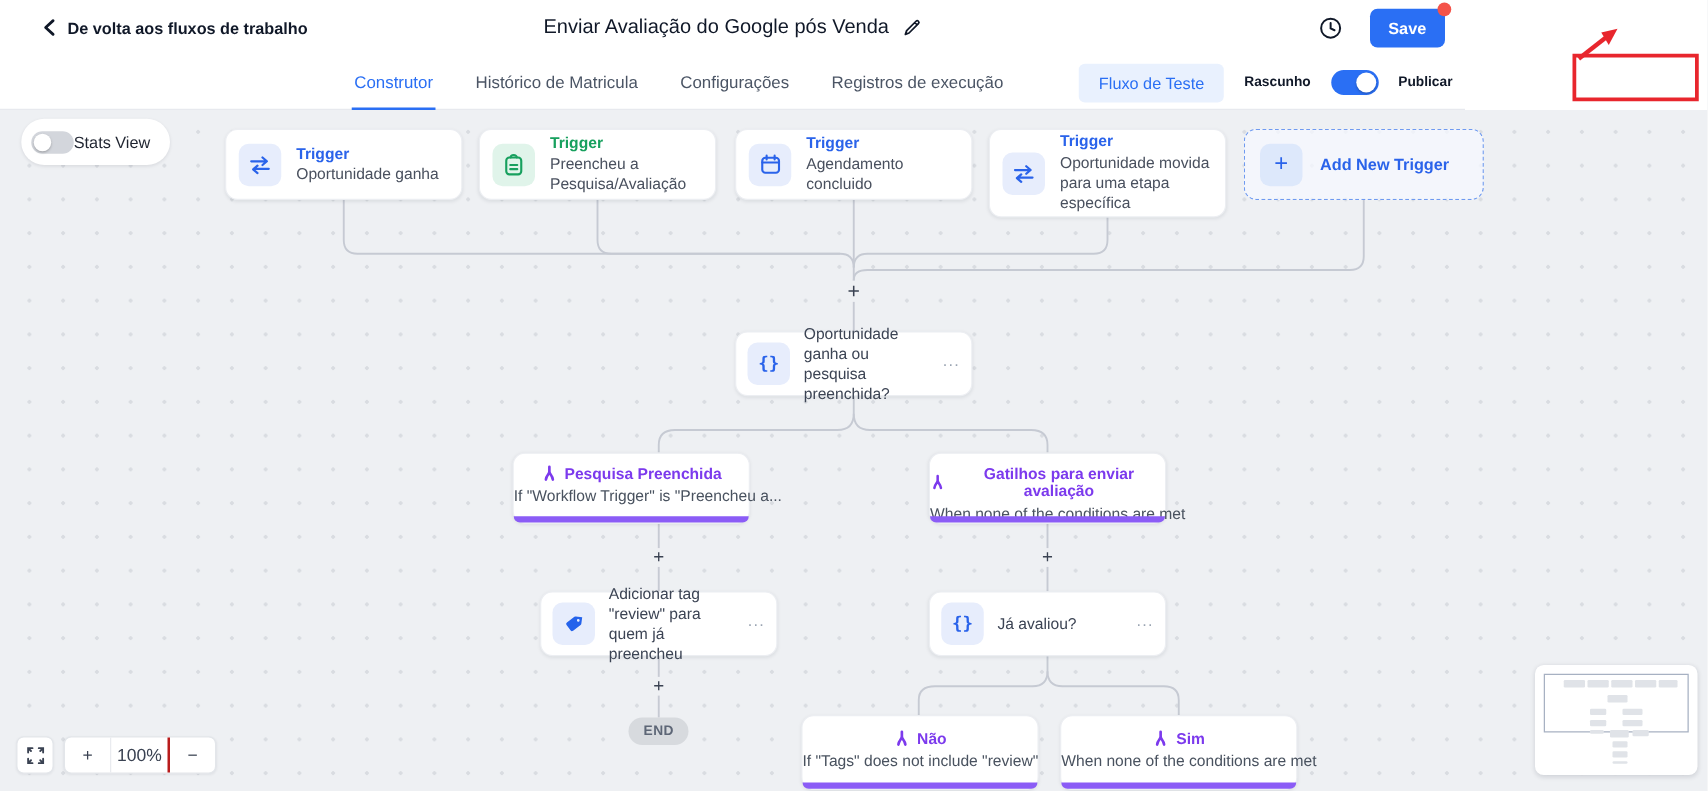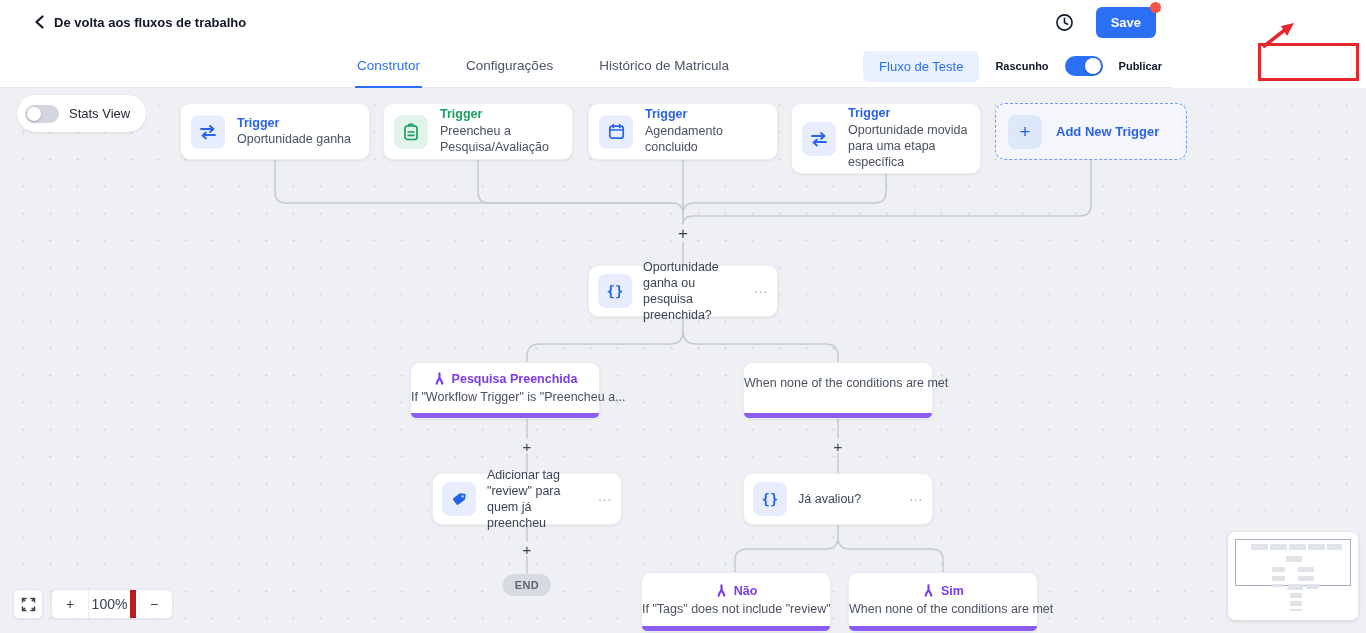--- a/index.html
+++ b/index.html
@@ -14,39 +14,39 @@
   .back span { font-size:13px; font-weight:700; color:#101828; }
   .title-wrap { position:absolute; left:50%; transform:translateX(-50%); top:0; height:44px; display:flex; align-items:center; gap:12px; }
   .title-wrap h1 { font-size:16px; font-weight:400; color:#101828; white-space:nowrap; }
   .top-right { position:absolute; right:16px; top:0; height:44px; display:flex; align-items:center; gap:22px; }
   .save-btn { position:relative; background:#2a6ff4; color:#fff; border:none; border-radius:6px; font-family:inherit;
               font-size:13px; font-weight:600; padding:8px 15px; cursor:pointer; }
   .save-dot { position:absolute; top:-5px; right:-5px; width:11px; height:11px; border-radius:50%; background:#f4534a; }
 
   
   .tabbar { position:relative; height:44px; background:#fff; border-bottom:1px solid #e7e9ee; }
-  .tabs { position:absolute; left:calc(50% - 43px); transform:translateX(-50%); top:0; height:44px; display:flex; gap:42px; }
+  .tabs { position:absolute; left:calc(50% - 43px); transform:translateX(-50%); top:0; height:44px; display:flex; gap:30px; }
   .tab { height:44px; display:flex; align-items:center; font-size:13.5px; color:#4b5565; cursor:pointer; border-bottom:2px solid transparent; padding:0 2px; }
   .tab.active { color:#2a6ff4; border-bottom-color:#2a6ff4; }
   .tab-right { position:absolute; right:10px; top:0; height:44px; display:flex; align-items:center; gap:16px; }
   .test-btn { background:#e9f1fe; color:#2a6ff4; border:none; border-radius:5px; font-family:inherit; font-size:13px; font-weight:500; padding:8px 16px; cursor:pointer; }
   .draft-label, .publish-label { font-size:11px; font-weight:700; color:#101828; }
   .switch { width:38px; height:20px; border-radius:10px; position:relative; cursor:pointer; flex:0 0 auto; }
   .switch .knob { position:absolute; top:2px; width:16px; height:16px; border-radius:50%; background:#fff; box-shadow:0 1px 2px rgba(0,0,0,.25); }
   .switch.on { background:#2a6ff4; } .switch.on .knob { right:2px; }
   .switch.off { background:#d3d6dc; } .switch.off .knob { left:2px; }
 
   
   .canvas { position:relative; width:1366px; height:545px; background-color:#eef0f3;
             background-image:radial-gradient(circle,#d9dce1 1.3px, transparent 1.4px);
             background-size:27px 27px; background-position:10px 4px; overflow:hidden; }
   .conn { position:absolute; left:0; top:0; pointer-events:none; }
 
   .stats-pill { position:absolute; left:17px; top:7px; background:#fff; border-radius:19px; height:37px;
-                display:flex; align-items:center; gap:10px; padding:0 16px 0 8px; box-shadow:0 1px 3px rgba(16,24,40,.10); cursor:pointer; }
+                display:flex; align-items:center; padding:0 16px 0 8px; box-shadow:0 1px 3px rgba(16,24,40,.10); cursor:pointer; }
   .stats-pill .switch { width:34px; height:18px; } .stats-pill .knob { width:14px; height:14px; }
   .stats-pill span { font-size:13px; color:#1f2430; }
 
   .card { position:absolute; background:#fff; border:1px solid #eceef2; border-radius:10px;
           box-shadow:0 1px 3px rgba(16,24,40,.08); cursor:pointer; }
   .trigger-card { width:190px; height:57px; display:flex; align-items:center; gap:12px; padding:0 10px; }
   .trigger-card.tall { height:71px; }
   .icon-sq { width:34px; height:34px; border-radius:8px; display:flex; align-items:center; justify-content:center; flex:0 0 auto; }
   .icon-blue { background:#e7edfc; color:#2a63ea; }
   .icon-green { background:#e0f4ea; color:#17a05e; }
@@ -76,21 +76,21 @@
   .end-pill { position:absolute; transform:translateX(-50%); background:#d7dade; color:#5d6676;
               font-size:11px; font-weight:700; padding:5px 12px; border-radius:12px; letter-spacing:.4px; }
 
   
   .fit-btn { position:absolute; left:13px; top:501px; width:30px; height:30px; background:#fff; border:1px solid #e3e6ea;
              border-radius:6px; display:flex; align-items:center; justify-content:center; cursor:pointer; box-shadow:0 1px 2px rgba(16,24,40,.06); color:#3a4252; }
   .zoom-group { position:absolute; left:51px; top:501px; height:30px; background:#fff; border:1px solid #e3e6ea;
                 border-radius:6px; display:flex; align-items:stretch; box-shadow:0 1px 2px rgba(16,24,40,.06); }
   .zoom-group > div { display:flex; align-items:center; justify-content:center; font-size:14px; color:#3a4252; cursor:pointer; }
   .zoom-in { width:36px; } .zoom-out { width:36px; }
-  .zoom-level { width:48px; font-size:12.5px; border-left:1px solid #e9ebef; border-right:6px solid #b91c1c; }
+  .zoom-level { width:48px; font-size:12.5px; border-left:1px solid #e9ebef; border-right:2px solid #b91c1c; }
 
   
   .minimap { position:absolute; left:1228px; top:444px; width:130px; height:88px; background:#fff; border-radius:7px;
              box-shadow:0 1px 4px rgba(16,24,40,.14); cursor:pointer; }
   .mini-viewport { position:absolute; left:7px; top:7px; width:116px; height:47px; border:1.5px solid #a7b1c2; }
   .mini-block { position:absolute; background:#e0e3e8; border-radius:1px; }
 
   
   .anno-rect { position:absolute; left:1258px; top:43px; width:101px; height:38px; border:3px solid #e8262d; pointer-events:none; }
   .anno-arrow { position:absolute; left:1250px; top:14px; pointer-events:none; }
@@ -99,38 +99,45 @@
 <body>
 
 <div class="app">
 
   <header class="topbar">
     <div class="back">
       <svg width="11" height="14" viewBox="0 0 11 14">
         <polyline points="8.5,1.5 2.5,7 8.5,12.5" fill="none" stroke="#101828" stroke-width="2.2" stroke-linecap="round" stroke-linejoin="round"></polyline>
       </svg>
       <span>De volta aos fluxos de trabalho</span>
+    </div>
+    <div class="title-wrap">
+      <h1>Enviar Avaliação do Google pós Venda</h1>
+      <svg width="14" height="14" viewBox="0 0 14 14">
+        <path d="M1.5 12.5 L2.5 9.5 L10 2 a1.3 1.3 0 0 1 1.9 1.9 L4.4 11.4 Z M9 3 l2 2" fill="none" stroke="#101828" stroke-width="1.4" stroke-linejoin="round"></path>
+      </svg>
     </div>
     <div class="top-right">
       <svg width="19" height="19" viewBox="0 0 19 19">
         <circle cx="9.5" cy="9.5" r="7.6" fill="none" stroke="#101828" stroke-width="1.6"></circle>
         <path d="M9.5 5.4 V9.7 L12.6 11.2" fill="none" stroke="#101828" stroke-width="1.6" stroke-linecap="round"></path>
       </svg>
       <button class="save-btn">
         <span>Save</span>
         <span class="save-dot"></span>
       </button>
     </div>
   </header>
 
   <div class="tabbar">
     <nav class="tabs">
       <div class="tab active">Construtor</div>
+      <div class="tab">Histórico de Matricula</div>
       <div class="tab">Configurações</div>
-      <div class="tab">Histórico de Matricula</div>
+      <div class="tab">Registros de execução</div>
     </nav>
     <div class="tab-right">
       <button class="test-btn">Fluxo de Teste</button>
       <span class="draft-label">Rascunho</span>
       <div class="switch on">
           <div class="knob"></div>
         </div>
       <span class="publish-label">Publicar</span>
     </div>
   </div>
@@ -248,20 +255,26 @@
         <svg width="13" height="14" viewBox="0 0 14 15">
           <path d="M7,1.5 V5.5 M7,5.5 C7,8 4.6,8.2 4,12.5 M7,5.5 C7,8 9.4,8.2 10,12.5" fill="none" stroke="#7c3aed" stroke-width="2.3" stroke-linecap="round"></path>
         </svg>
         <span>Pesquisa Preenchida</span>
       </div>
       <div class="b-sub">If "Workflow Trigger" is "Preencheu a...</div>
       <div class="purple-bar"></div>
     </div>
 
     <div class="card branch-card" style="left:743px; top:274px;">
+      <div class="b-title">
+        <svg width="13" height="14" viewBox="0 0 14 15">
+          <path d="M7,1.5 V5.5 M7,5.5 C7,8 4.6,8.2 4,12.5 M7,5.5 C7,8 9.4,8.2 10,12.5" fill="none" stroke="#7c3aed" stroke-width="2.3" stroke-linecap="round"></path>
+        </svg>
+        <span>Gatilhos para enviar avaliação</span>
+      </div>
       <div class="b-sub">When none of the conditions are met</div>
       <div class="purple-bar"></div>
     </div>
 
     <div class="plus-marker" style="left:527px; top:358px;">+</div>
     <div class="plus-marker" style="left:838px; top:358px;">+</div>
 
     <div class="card action-card" style="left:432px; top:385px;">
       <div class="icon-sq icon-blue">
         <svg width="16" height="16" viewBox="0 0 16 16">

